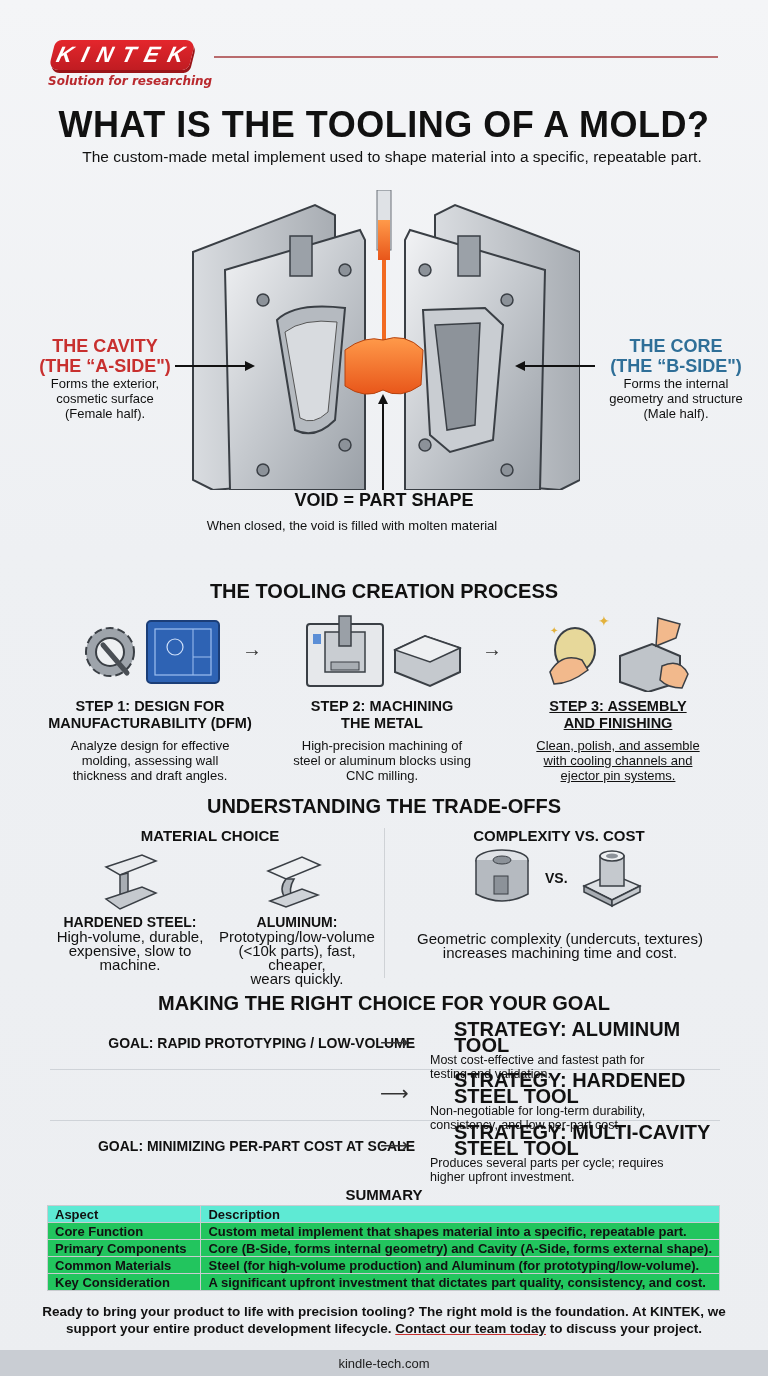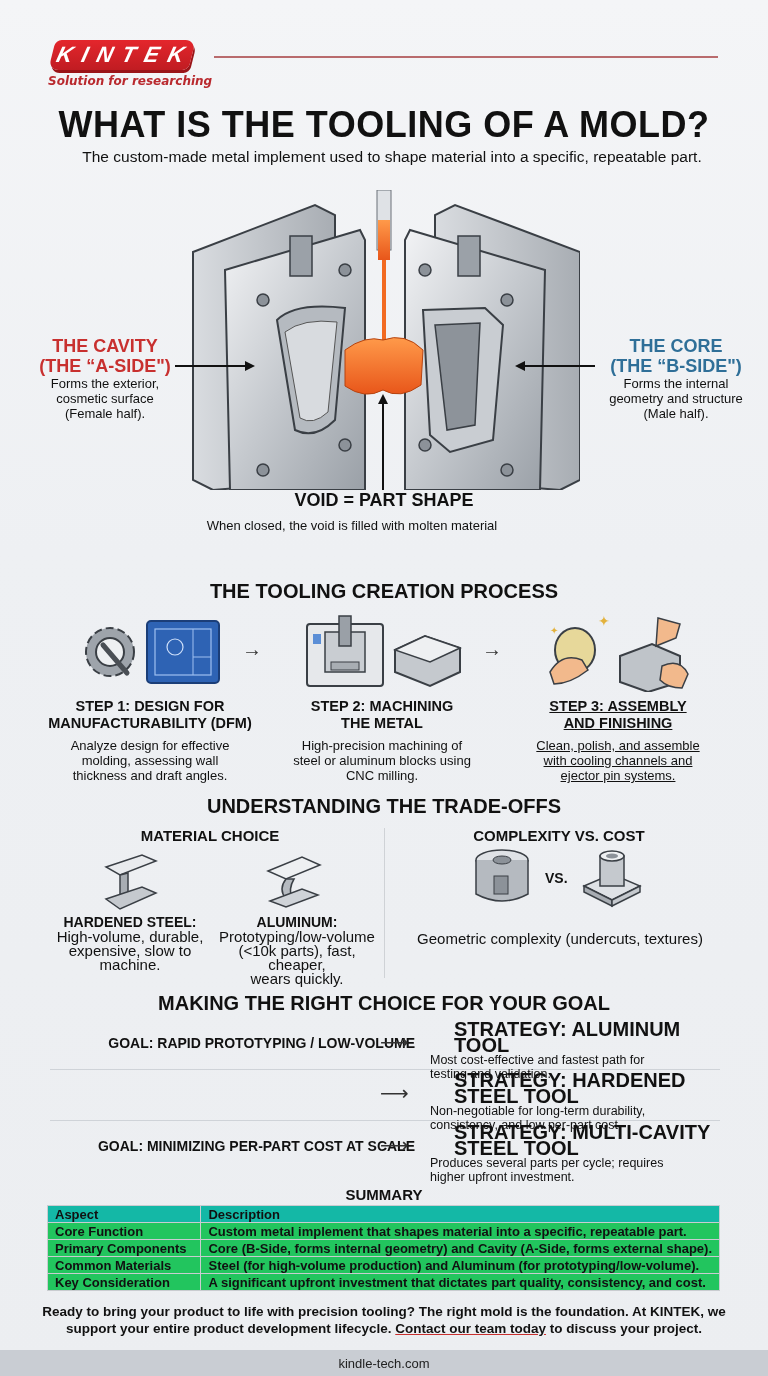--- a/index.html
+++ b/index.html
@@ -77,21 +77,21 @@
 
   
   .summary-h { left: 0; top: 1186px; width: 768px; font-size: 15px; font-weight: bold; }
   table.summary {
     position: absolute; left: 47px; top: 1205px; width: 673px;
     border-collapse: collapse; font-size: 13px;
   }
   table.summary th, table.summary td {
     border: 1px solid #c9ccd0; padding: 0 7px; height: 17px; text-align: left; white-space: nowrap;
   }
-  table.summary th { background: #14b8a6; font-weight: bold; }
+  table.summary th { background: #5eead4; font-weight: bold; }
   table.summary td { background: #22c55e; font-weight: bold; }
   table.summary td:first-child, table.summary th:first-child { width: 158px; }
 
   
   .cta { left: 20px; top: 1303px; width: 728px; font-size: 13.5px; line-height: 17px; font-weight: bold; }
   .cta a { color: #111; text-decoration: underline; text-decoration-color: #c8302f; }
   .footer {
     left: 0; top: 1350px; width: 768px; height: 26px; background: #c9cdd3;
     display: flex; align-items: center; justify-content: center; font-size: 13px; color: #222;
   }
@@ -298,20 +298,21 @@
   <div class="to-desc">machine.</div>
 </div>
 <div class="abs center" style="left:212px; top:915px; width:170px;">
   <div class="to-title">ALUMINUM:</div>
   <div class="to-desc">Prototyping/low-volume</div>
   <div class="to-desc">(&lt;10k parts), fast, cheaper,</div>
   <div class="to-desc">wears quickly.</div>
 </div>
 <div class="abs center" style="left:395px; top:932px; width:330px;">
   <div class="to-desc">Geometric complexity (undercuts, textures)</div>
+  <div class="to-desc">increases machining time and cost.</div>
 </div>
 
 <div class="abs section-h center" style="top:992px;">MAKING THE RIGHT CHOICE FOR YOUR GOAL</div>
 
 <div class="abs goal-row" style="top:1020px;">
   <div class="goal-left">GOAL: RAPID PROTOTYPING / LOW-VOLUME</div>
   <div class="goal-arrow">⟶</div>
   <div class="goal-right">
     <div class="goal-strat">STRATEGY: ALUMINUM TOOL</div>
     <div class="goal-desc">Most cost-effective and fastest path for</div>

